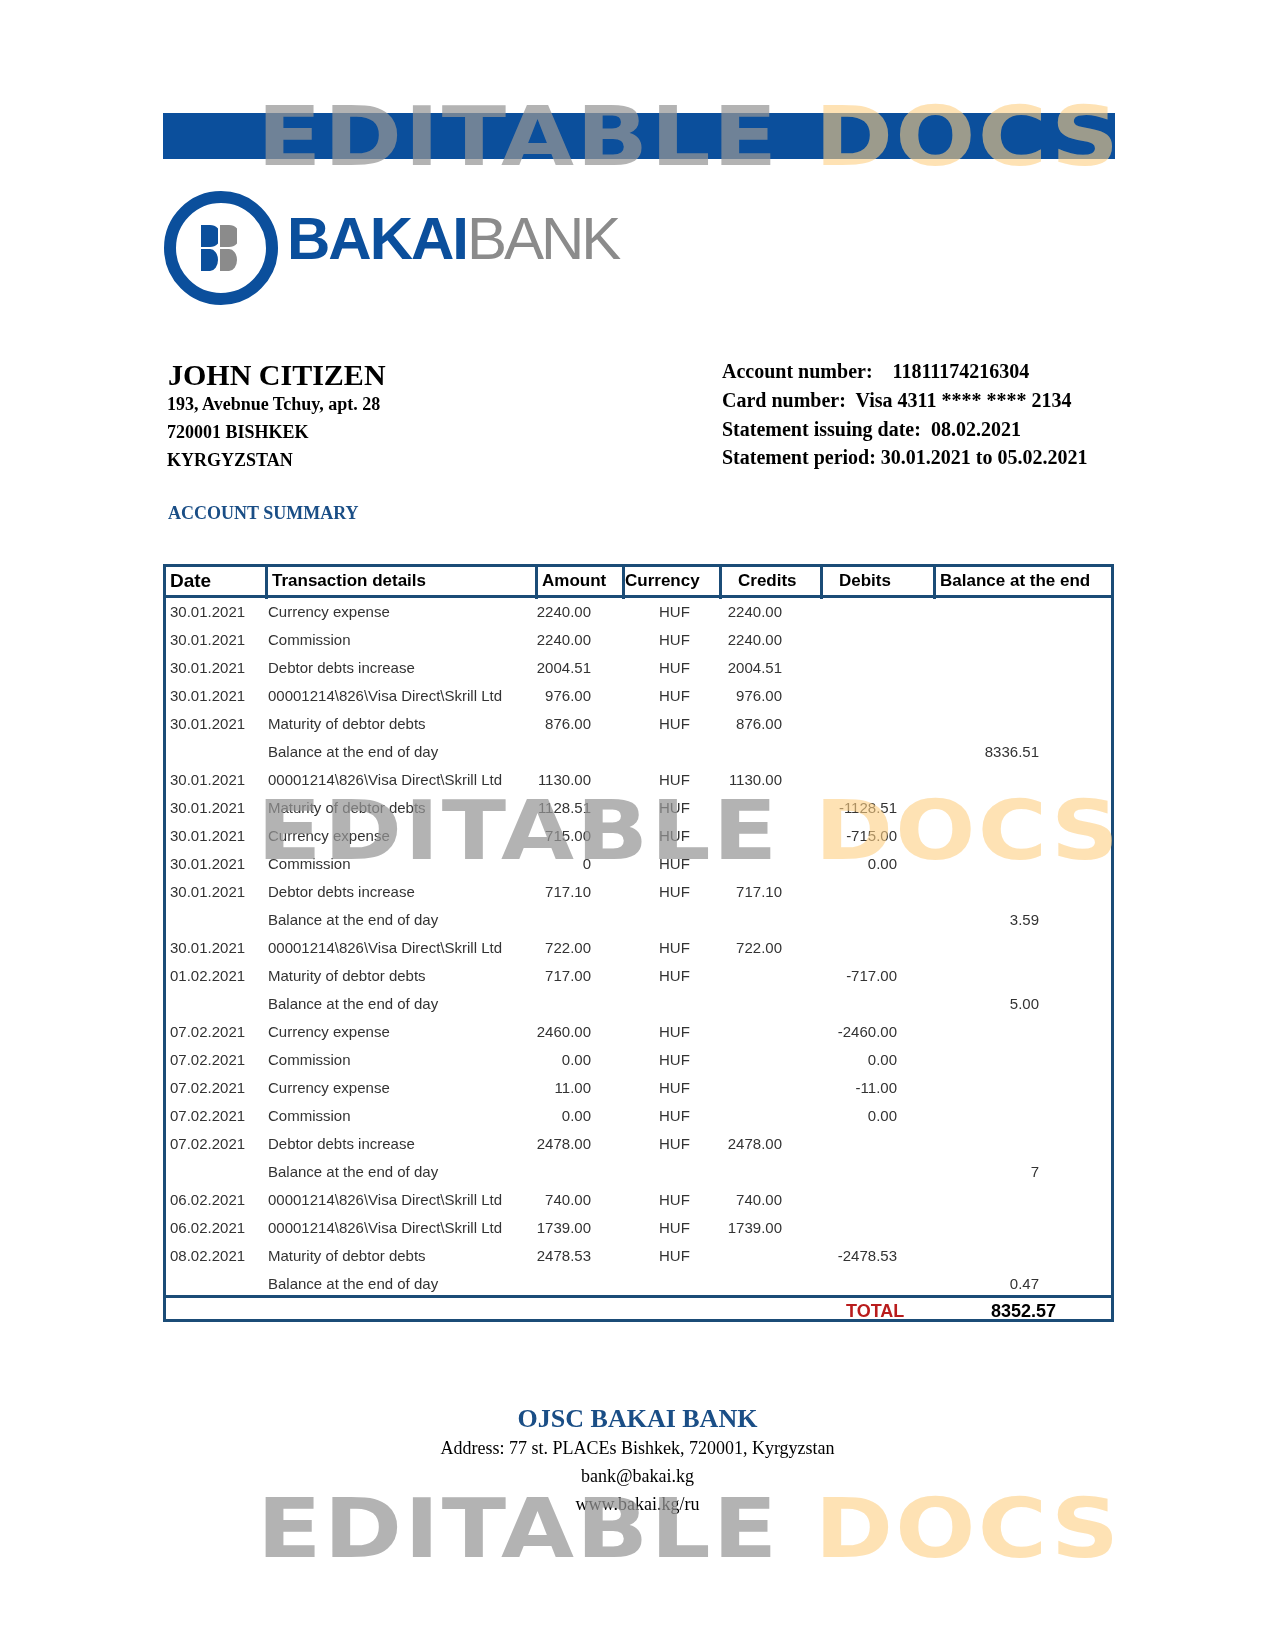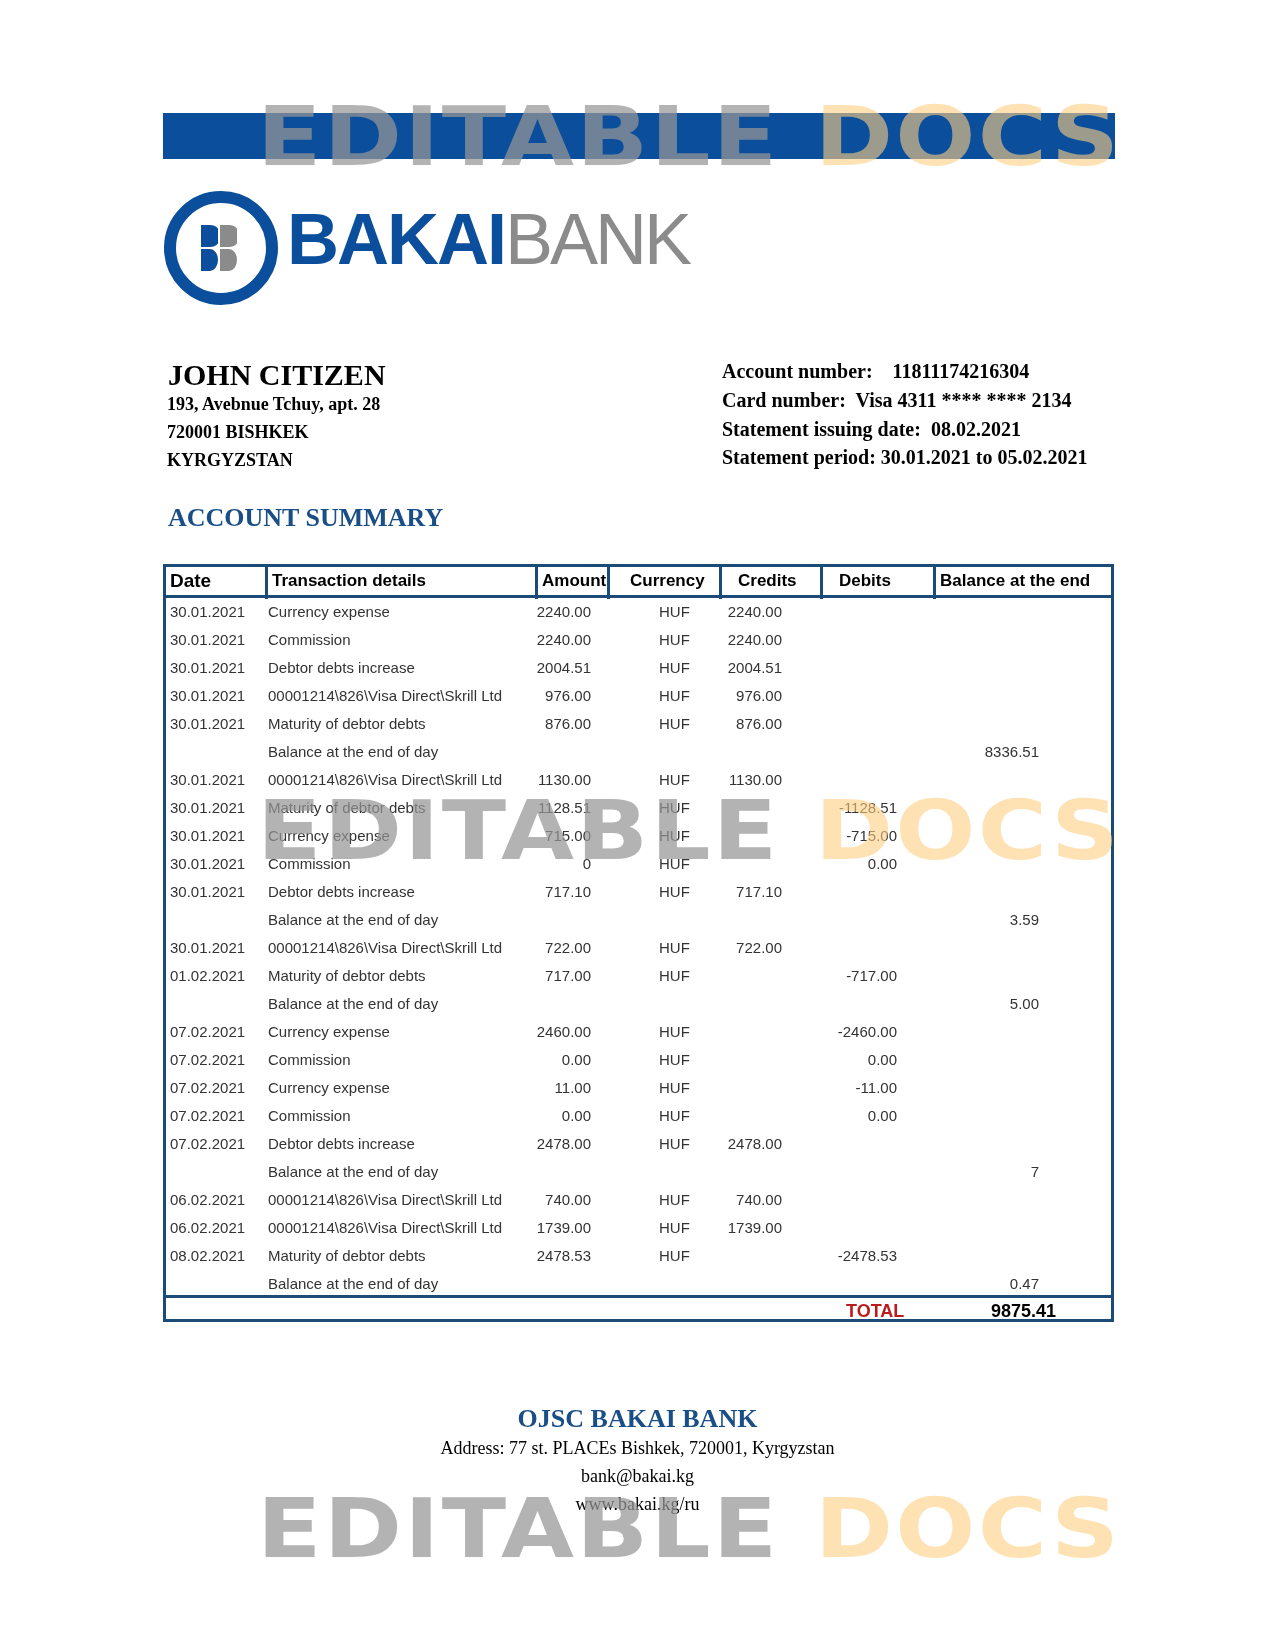--- a/index.html
+++ b/index.html
@@ -5,30 +5,30 @@
     html, body { margin: 0; padding: 0; background: #ffffff; }
     body { width: 1275px; height: 1650px; position: relative; overflow: hidden; }
     .abs { position: absolute; }
 
     .topbar { left: 163px; top: 113px; width: 952px; height: 46px; background: #0b4f9c; }
 
     
     .logo-ring { left: 164px; top: 191px; width: 90px; height: 90px; border: 12px solid #0b4f9c; border-radius: 50%; }
     .logo-b1 { left: 201px; top: 225px; width: 17px; height: 46px; }
     .logo-b2 { left: 220px; top: 225px; width: 17px; height: 46px; }
-    .logo-text { left: 287px; top: 200px; font-family: "Liberation Sans", sans-serif; font-size: 72px; line-height: 78px; letter-spacing: -2px; white-space: nowrap; }
+    .logo-text { left: 287px; top: 200px; font-family: "Liberation Sans", sans-serif; font-size: 60px; line-height: 78px; letter-spacing: -2px; white-space: nowrap; }
     .logo-text .bakai { color: #0b4f9c; font-weight: bold; }
     .logo-text .bank { color: #8b8b8b; font-weight: normal; letter-spacing: -3px; }
 
     .serif { font-family: "Liberation Serif", serif; color: #000; font-weight: bold; }
     .cust-name { left: 168px; top: 358px; font-size: 30px; font-weight: bold; }
     .cust-line { left: 167px; font-size: 18px; }
     .acct-line { left: 722px; font-size: 20px; white-space: pre; }
 
-    .section-title { left: 168px; top: 503px; font-family: "Liberation Serif", serif; font-weight: bold; font-size: 26px; color: #1a4e86; }
+    .section-title { left: 168px; top: 503px; font-family: "Liberation Serif", serif; font-weight: bold; font-size: 18px; color: #1a4e86; }
 
     
     .tbl { left: 163px; top: 564px; width: 951px; height: 758px; border: 3px solid #1b4c77; box-sizing: border-box; }
     .hdr { position: absolute; left: 0; top: 0; width: 945px; height: 28px; border-bottom: 3px solid #1b4c77; }
     .hcell { position: absolute; top: 0; height: 32px; line-height: 28px; font-family: "Liberation Sans", sans-serif; font-weight: bold; font-size: 17px; color: #000; box-sizing: border-box; padding-left: 4px; white-space: nowrap; }
     .hcell.div { border-left: 3px solid #1b4c77; }
     .hcell.center { text-align: left; padding-left: 16px; }
     .hcell.date { font-size: 19px; }
 
     .body { position: absolute; left: 0; top: 31px; width: 945px; }
@@ -84,21 +84,21 @@
 <div class="abs serif acct-line" style="top:418px">Statement issuing date:  08.02.2021</div>
 <div class="abs serif acct-line" style="top:446px">Statement period: 30.01.2021 to 05.02.2021</div>
 
 <div class="abs section-title">ACCOUNT SUMMARY</div>
 
 <div class="abs tbl">
   <div class="hdr">
     <div class="hcell date" style="left:0;width:99px">Date</div>
     <div class="hcell div" style="left:99px;width:270px">Transaction details</div>
     <div class="hcell div" style="left:369px;width:99px">Amount</div>
-    <div class="hcell div" style="left:441px;width:85px;padding-left:20px">Currency</div>
+    <div class="hcell div" style="left:456px;width:85px;padding-left:0">Currency</div>
     <div class="hcell div center" style="left:553px;width:101px">Credits</div>
     <div class="hcell div center" style="left:654px;width:113px">Debits</div>
     <div class="hcell div" style="left:767px;width:178px">Balance at the end</div>
   </div>
 
   <div class="body" id="tbody">
       <div class="row">
         <div class="cell c-date">30.01.2021</div>
         <div class="cell c-details">Currency expense</div>
         <div class="cell c-amount">2240.00</div>
@@ -320,21 +320,21 @@
         <div class="cell c-amount"></div>
         <div class="cell c-currency"></div>
         <div class="cell c-credits"></div>
         <div class="cell c-debits"></div>
         <div class="cell c-balance">0.47</div>
       </div>
     </div>
 
   <div class="total-row">
     <div class="total-label">TOTAL</div>
-    <div class="total-value">9875.41</div>
+    <div class="total-value">8352.57</div>
   </div>
 </div>
 
 <div class="abs footer foot-title">OJSC BAKAI BANK</div>
 <div class="abs footer foot-line" style="top:1438px">Address: 77 st. PLACEs Bishkek, 720001, Kyrgyzstan</div>
 <div class="abs footer foot-line" style="top:1466px">bank@bakai.kg</div>
 <div class="abs footer foot-line" style="top:1494px">www.bakai.kg/ru</div>
 
 <div class="abs wm" style="left:257px;top:96px">
   <span class="g">EDITABLE</span> <span class="o">DOCS</span>

